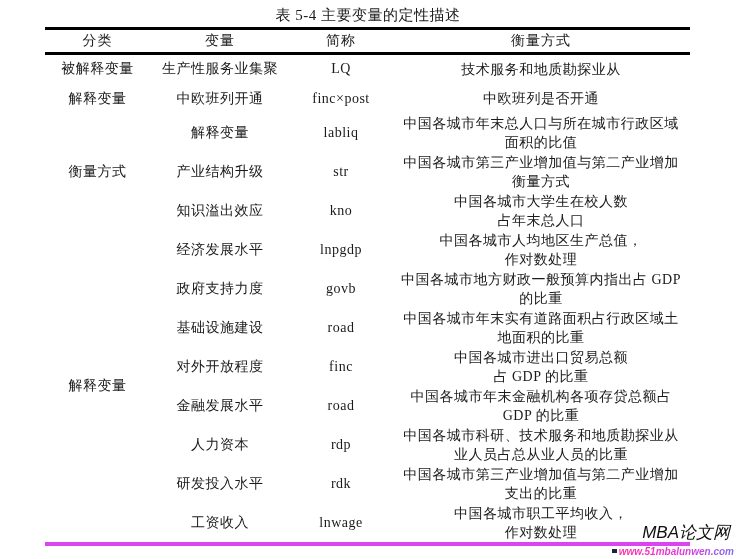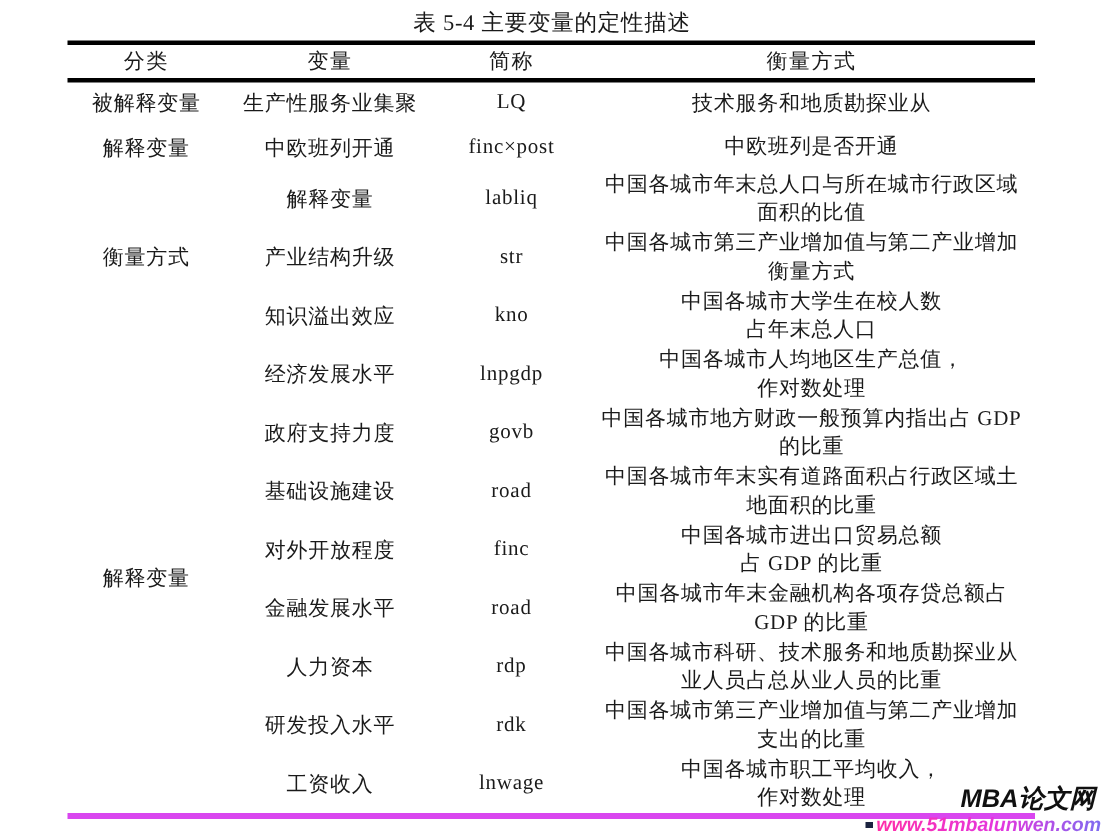--- a/index.html
+++ b/index.html
@@ -71,42 +71,42 @@
   .watermark {
     position: absolute;
     right: 2px;
     bottom: 0px;
     text-align: right;
     font-style: italic;
     line-height: 1.05;
   }
   .wm-brand {
     font-family: "Liberation Sans", sans-serif;
-    font-weight: bold;
+    font-weight: normal;
     font-size: 17px;
     color: #101010;
     display: block;
     padding-right: 4px;
   }
   .wm-url-line {
     display: block;
     white-space: nowrap;
   }
   .wm-square {
     display: inline-block;
     width: 5px;
     height: 4px;
     background: #1b2340;
     margin-right: 2px;
     vertical-align: 2px;
   }
   .wm-url {
     font-family: "Liberation Sans", sans-serif;
     font-weight: bold;
-    font-size: 13px;
+    font-size: 10px;
     background: linear-gradient(90deg, #ff2fa8 0%, #e435de 55%, #7d6bf0 100%);
     -webkit-background-clip: text;
     background-clip: text;
     -webkit-text-fill-color: transparent;
     color: #e435de;
   }
 </style>
 </head>
 <body>
 

